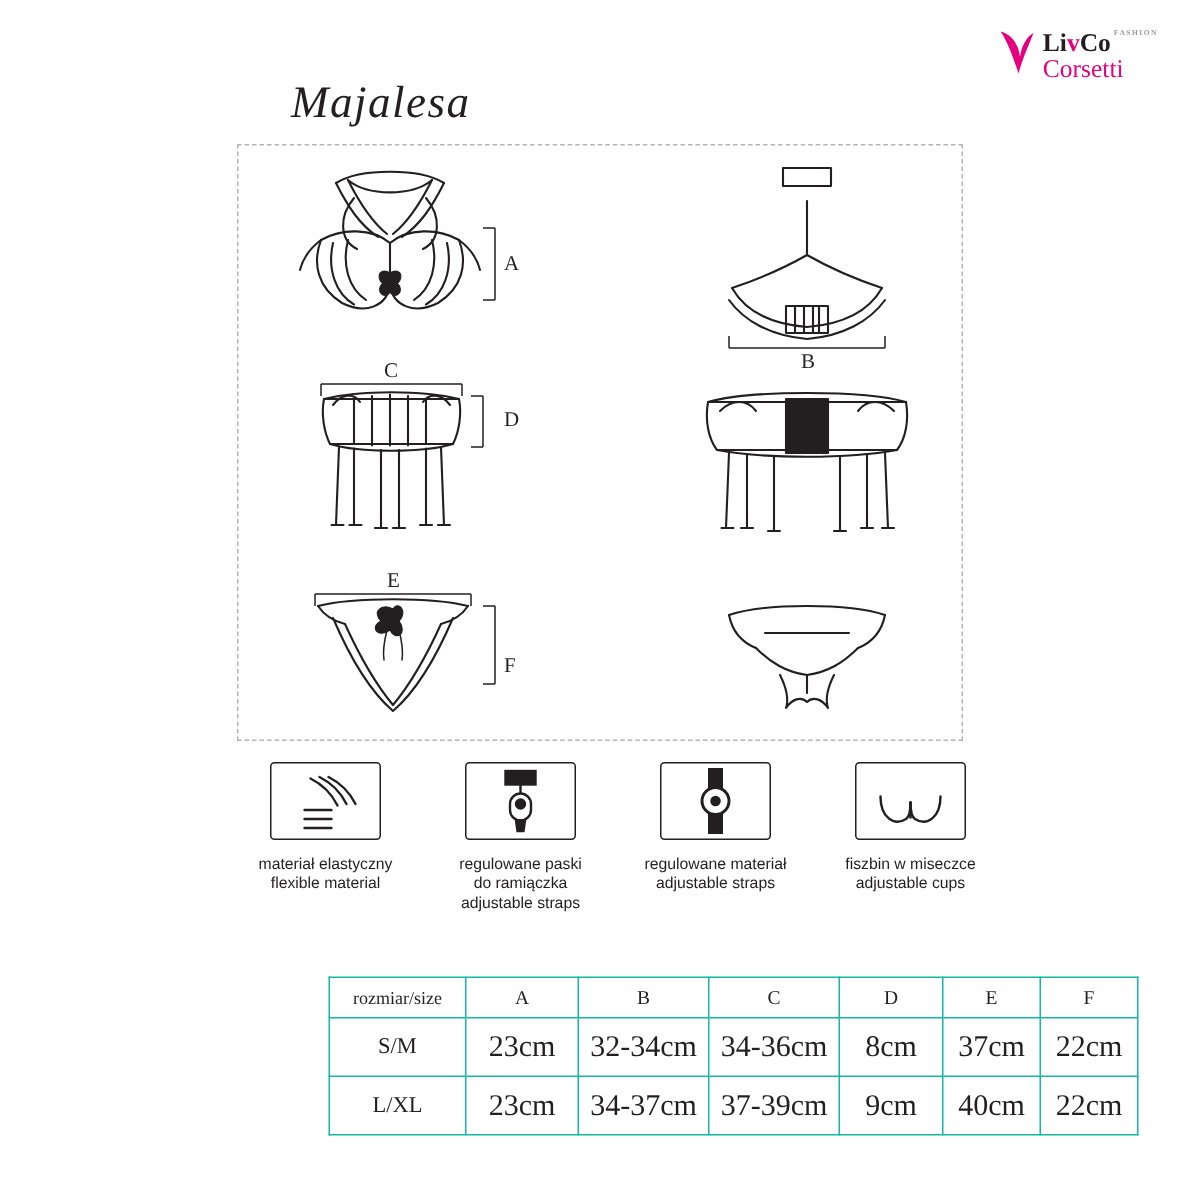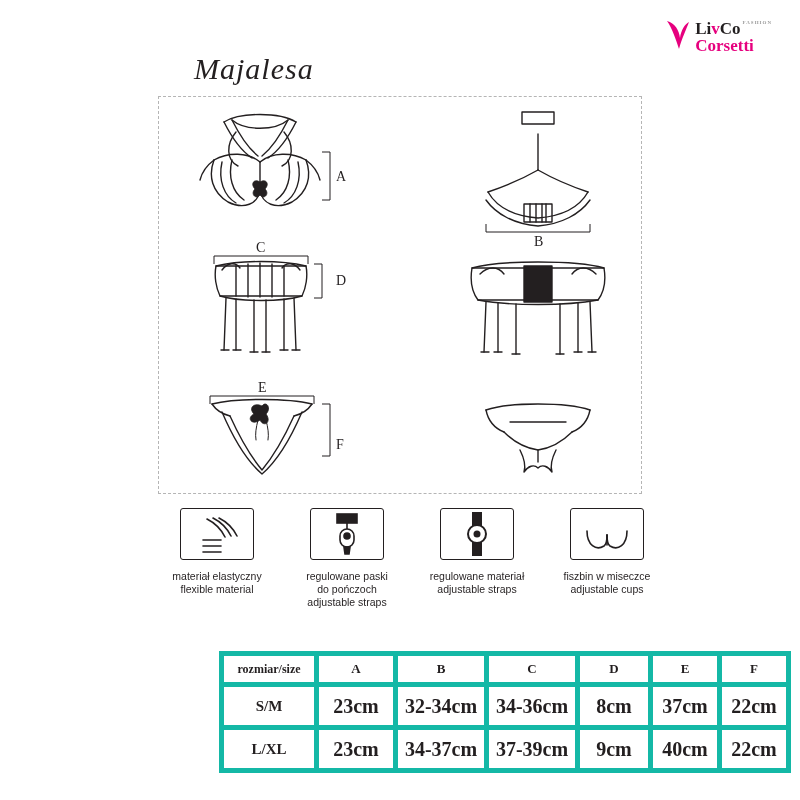--- a/index.html
+++ b/index.html
@@ -38,21 +38,21 @@
     font-family: "Liberation Serif", serif;
     font-size: 17px;
     font-weight: bold;
     color: #231f20;
     letter-spacing: 0px;
   }
   .brand-line1 .accent { color: #e6007e; }
   .brand-line2 {
     font-family: "Liberation Serif", serif;
     font-size: 17px;
-    font-weight: bold;
+    font-weight: normal;
     color: #e6007e;
     letter-spacing: 0px;
   }
   .brand-sub {
     font-size: 5px;
     letter-spacing: 1px;
     color: #9a9a9a;
     display: inline-block;
     vertical-align: top;
     margin-left: 2px;
@@ -129,24 +129,24 @@
   }
 
   
   .sizetable {
     position: absolute;
     left: 219px;
     top: 651px;
     border-collapse: collapse;
   }
   .sizetable td, .sizetable th {
-    border: 5px solid #14b8a6;
+    border: 1px solid #14b8a6;
     text-align: center;
     font-family: "Liberation Serif", serif;
-    font-weight: bold;
+    font-weight: normal;
     color: #231f20;
   }
   .sizetable thead th {
     height: 26px;
     font-size: 13px;
     padding: 0 6px;
   }
   .sizetable thead th.first {
     font-size: 12px;
     width: 78px;
@@ -363,21 +363,21 @@
           <rect x="26" y="5" width="20" height="9" fill="#231f20"></rect>
           <path d="M36 14 L 36 20"></path>
           <rect x="29" y="20" width="14" height="18" rx="7" fill="none"></rect>
           <circle cx="36" cy="27" r="3" fill="#231f20"></circle>
           <path d="M33 38 L 39 38 L 38 45 L 34 45 Z" fill="#231f20"></path>
         </g>
       </svg>
     </div>
     <div class="feature-caption">
       <div>regulowane paski</div>
-      <div>do pończoch</div>
+      <div>do ramiączka</div>
       <div>adjustable straps</div>
     </div>
   </div>
 
   <div class="feature">
     <div class="feature-box">
       <svg width="72" height="50" viewBox="0 0 72 50">
         <g fill="none" stroke="#231f20" stroke-width="1.6">
           <rect x="31" y="3" width="10" height="44" fill="#231f20" stroke="none"></rect>
           <circle cx="36" cy="25" r="9" fill="#ffffff" stroke="#231f20" stroke-width="2"></circle>

